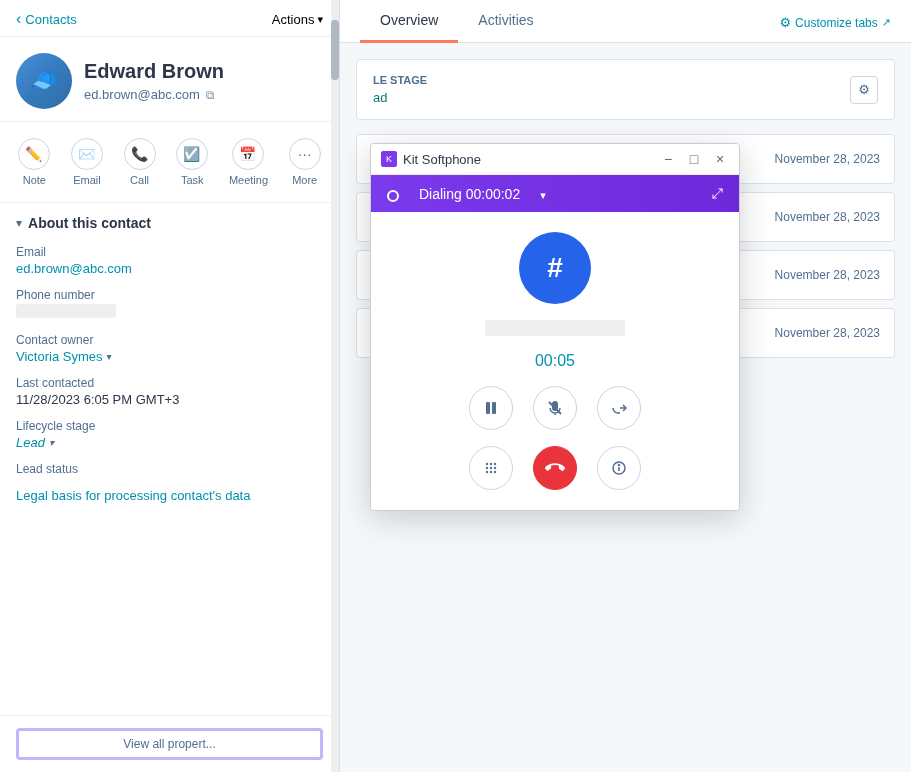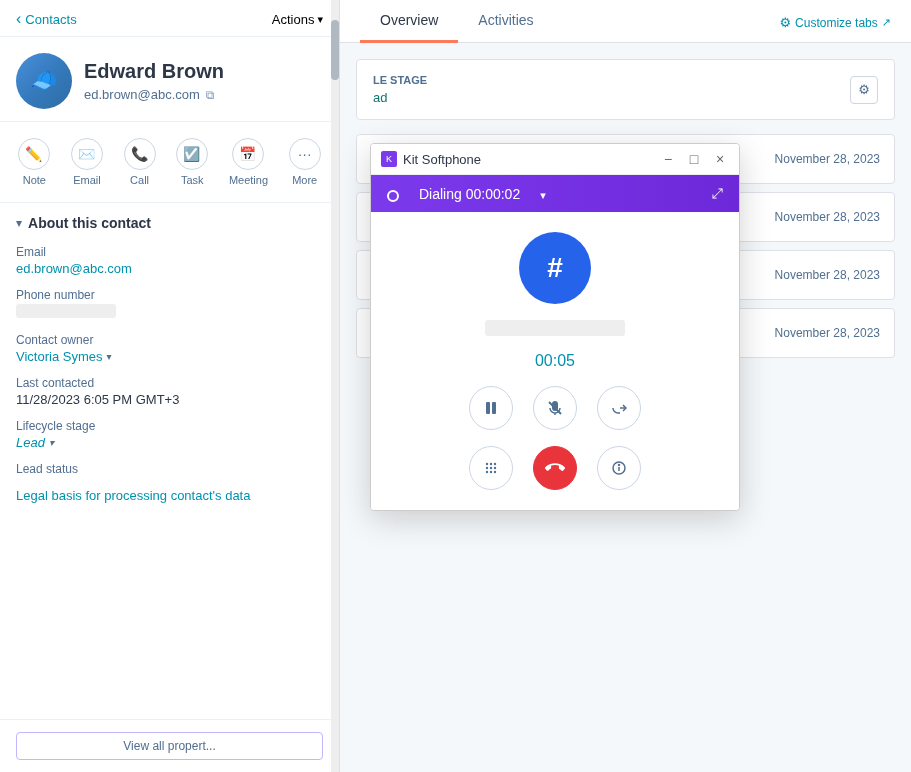--- a/index.html
+++ b/index.html
@@ -193,21 +193,21 @@
     .bottom-buttons {
       display: flex;
       gap: 8px;
       padding: 12px 16px;
       border-top: 1px solid #eaf0f6;
       margin-top: auto;
     }
     .btn-outline {
       flex: 1;
       padding: 6px 10px;
-      border: 1px solid #c4b5fd;
+      border: 3px solid #c4b5fd;
       border-radius: 4px;
       background: #fff;
       color: #516f90;
       font-size: 12px;
       cursor: pointer;
       text-align: center;
     }
 
     
     .right-panel {

